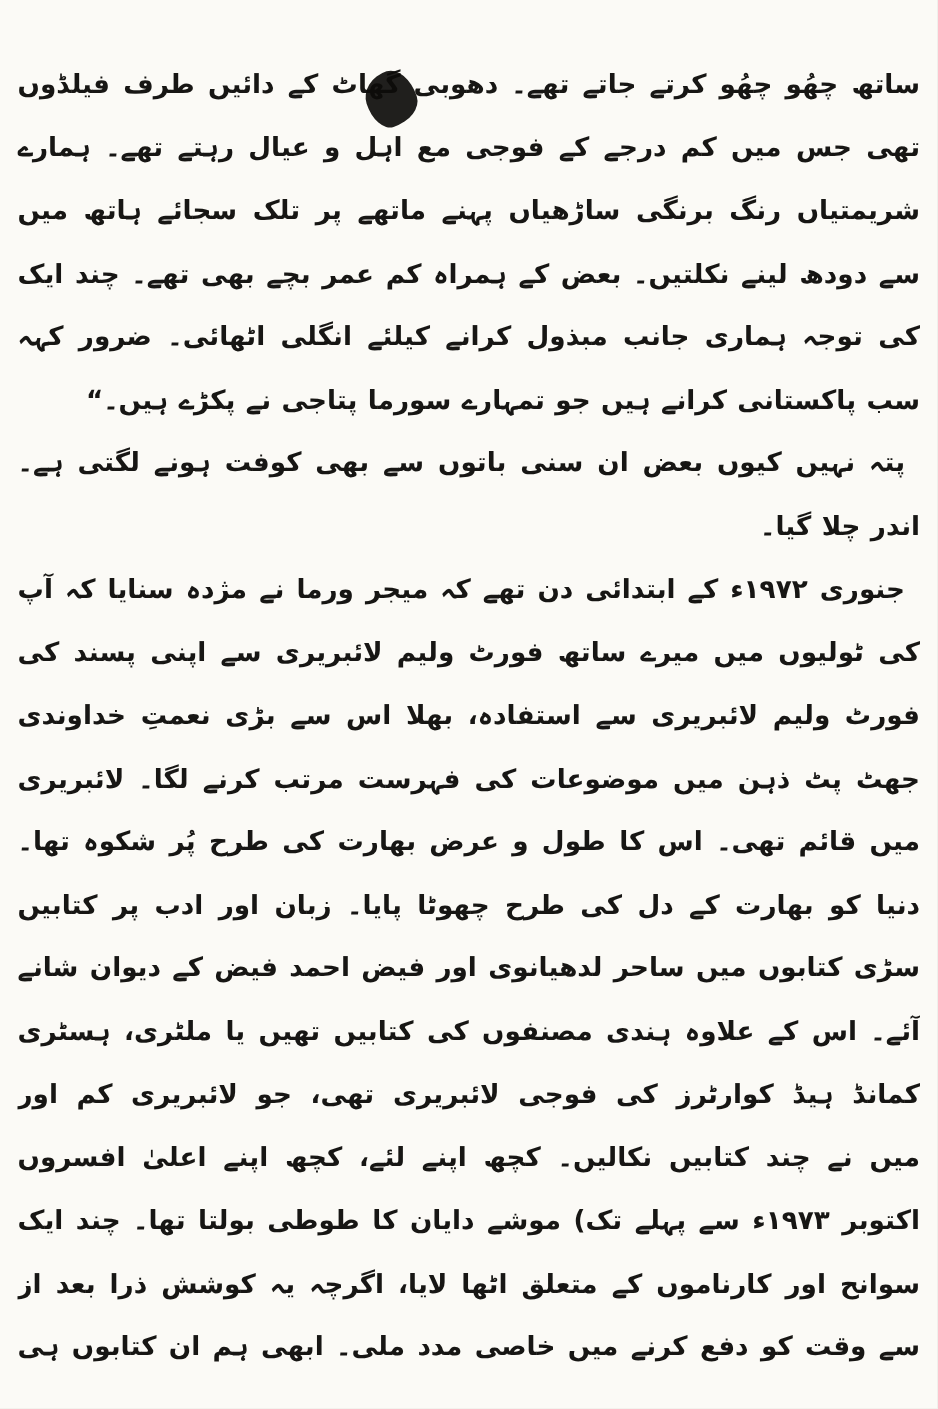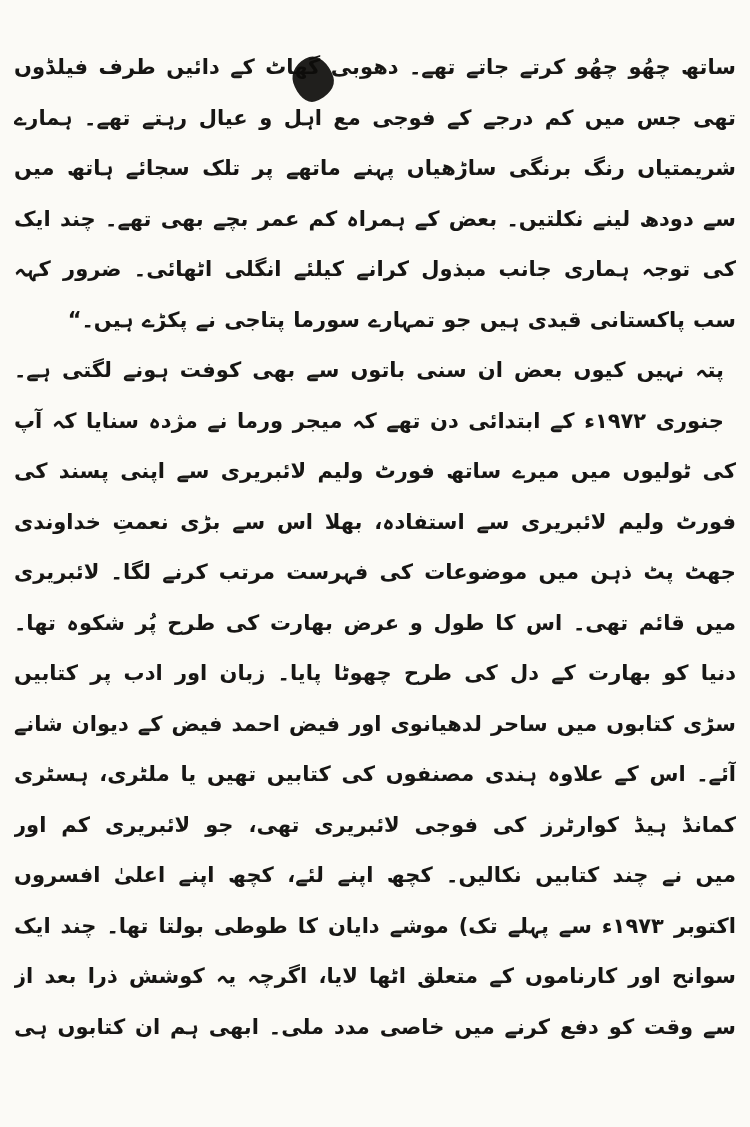--- a/index.html
+++ b/index.html
@@ -61,22 +61,23 @@
 </head>
 <body>
 
 <div class="page">
   <div class="text-block">
     <div class="line">ساتھ چھُو چھُو کرتے جاتے تھے۔ دھوبی گھاٹ کے دائیں طرف فیلڈوں کی چار منزلہ عمارت</div>
     <div class="line">تھی جس میں کم درجے کے فوجی مع اہل و عیال رہتے تھے۔ ہمارے بیٹھے ان فوجیوں کی</div>
     <div class="line">شریمتیاں رنگ برنگی ساڑھیاں پہنے ماتھے پر تلک سجائے ہاتھ میں گڑوی اٹھائے گوالے</div>
     <div class="line">سے دودھ لینے نکلتیں۔ بعض کے ہمراہ کم عمر بچے بھی تھے۔ چند ایک نے رک کر اپنے بچوں</div>
     <div class="line">کی توجہ ہماری جانب مبذول کرانے کیلئے انگلی اٹھائی۔ ضرور کہہ رہی ہوں گی۔ ”منے! یہ</div>
-    <div class="line end">سب پاکستانی قیدی ہیں جو تمہارے سورما پتاجی نے پکڑے ہیں۔“</div>
+    <div class="line end">سب پاکستانی کرانے ہیں جو تمہارے سورما پتاجی نے پکڑے ہیں۔“</div>
     <div class="line ind">پتہ نہیں کیوں بعض ان سنی باتوں سے بھی کوفت ہونے لگتی ہے۔ میں اٹھ کر کمرے کے</div>
+    <div class="line end">اندر چلا گیا۔</div>
     <div class="line ind">جنوری ۱۹۷۲ء کے ابتدائی دن تھے کہ میجر ورما نے مژدہ سنایا کہ آپ لوگ دو دو چار چار</div>
     <div class="line">کی ٹولیوں میں میرے ساتھ فورٹ ولیم لائبریری سے اپنی پسند کی کتابیں لا سکتے ہیں۔ قید میں</div>
     <div class="line">فورٹ ولیم لائبریری سے استفادہ، بھلا اس سے بڑی نعمتِ خداوندی کیا ہو سکتی ہے! میں</div>
     <div class="line">جھٹ پٹ ذہن میں موضوعات کی فہرست مرتب کرنے لگا۔ لائبریری ایک جہاندیدہ عمارت</div>
     <div class="line">میں قائم تھی۔ اس کا طول و عرض بھارت کی طرح پُر شکوہ تھا۔ لیکن اندر جھانکا تو کتابوں کی</div>
     <div class="line">دنیا کو بھارت کے دل کی طرح چھوٹا پایا۔ زبان اور ادب پر کتابیں تقریباً ناپید تھیں۔ چند گلی</div>
     <div class="line">سڑی کتابوں میں ساحر لدھیانوی اور فیض احمد فیض کے دیوان شانے سے شانہ ملائے نظر</div>
     <div class="line">آئے۔ اس کے علاوہ ہندی مصنفوں کی کتابیں تھیں یا ملٹری، ہسٹری کی۔ دراصل یہ ایسٹرن</div>
     <div class="line">کمانڈ ہیڈ کوارٹرز کی فوجی لائبریری تھی، جو لائبریری کم اور گودام زیادہ مشابہت رکھتی تھی۔</div>
     <div class="line">میں نے چند کتابیں نکالیں۔ کچھ اپنے لئے، کچھ اپنے اعلیٰ افسروں کیلئے۔ ان دنوں (یعنی</div>

